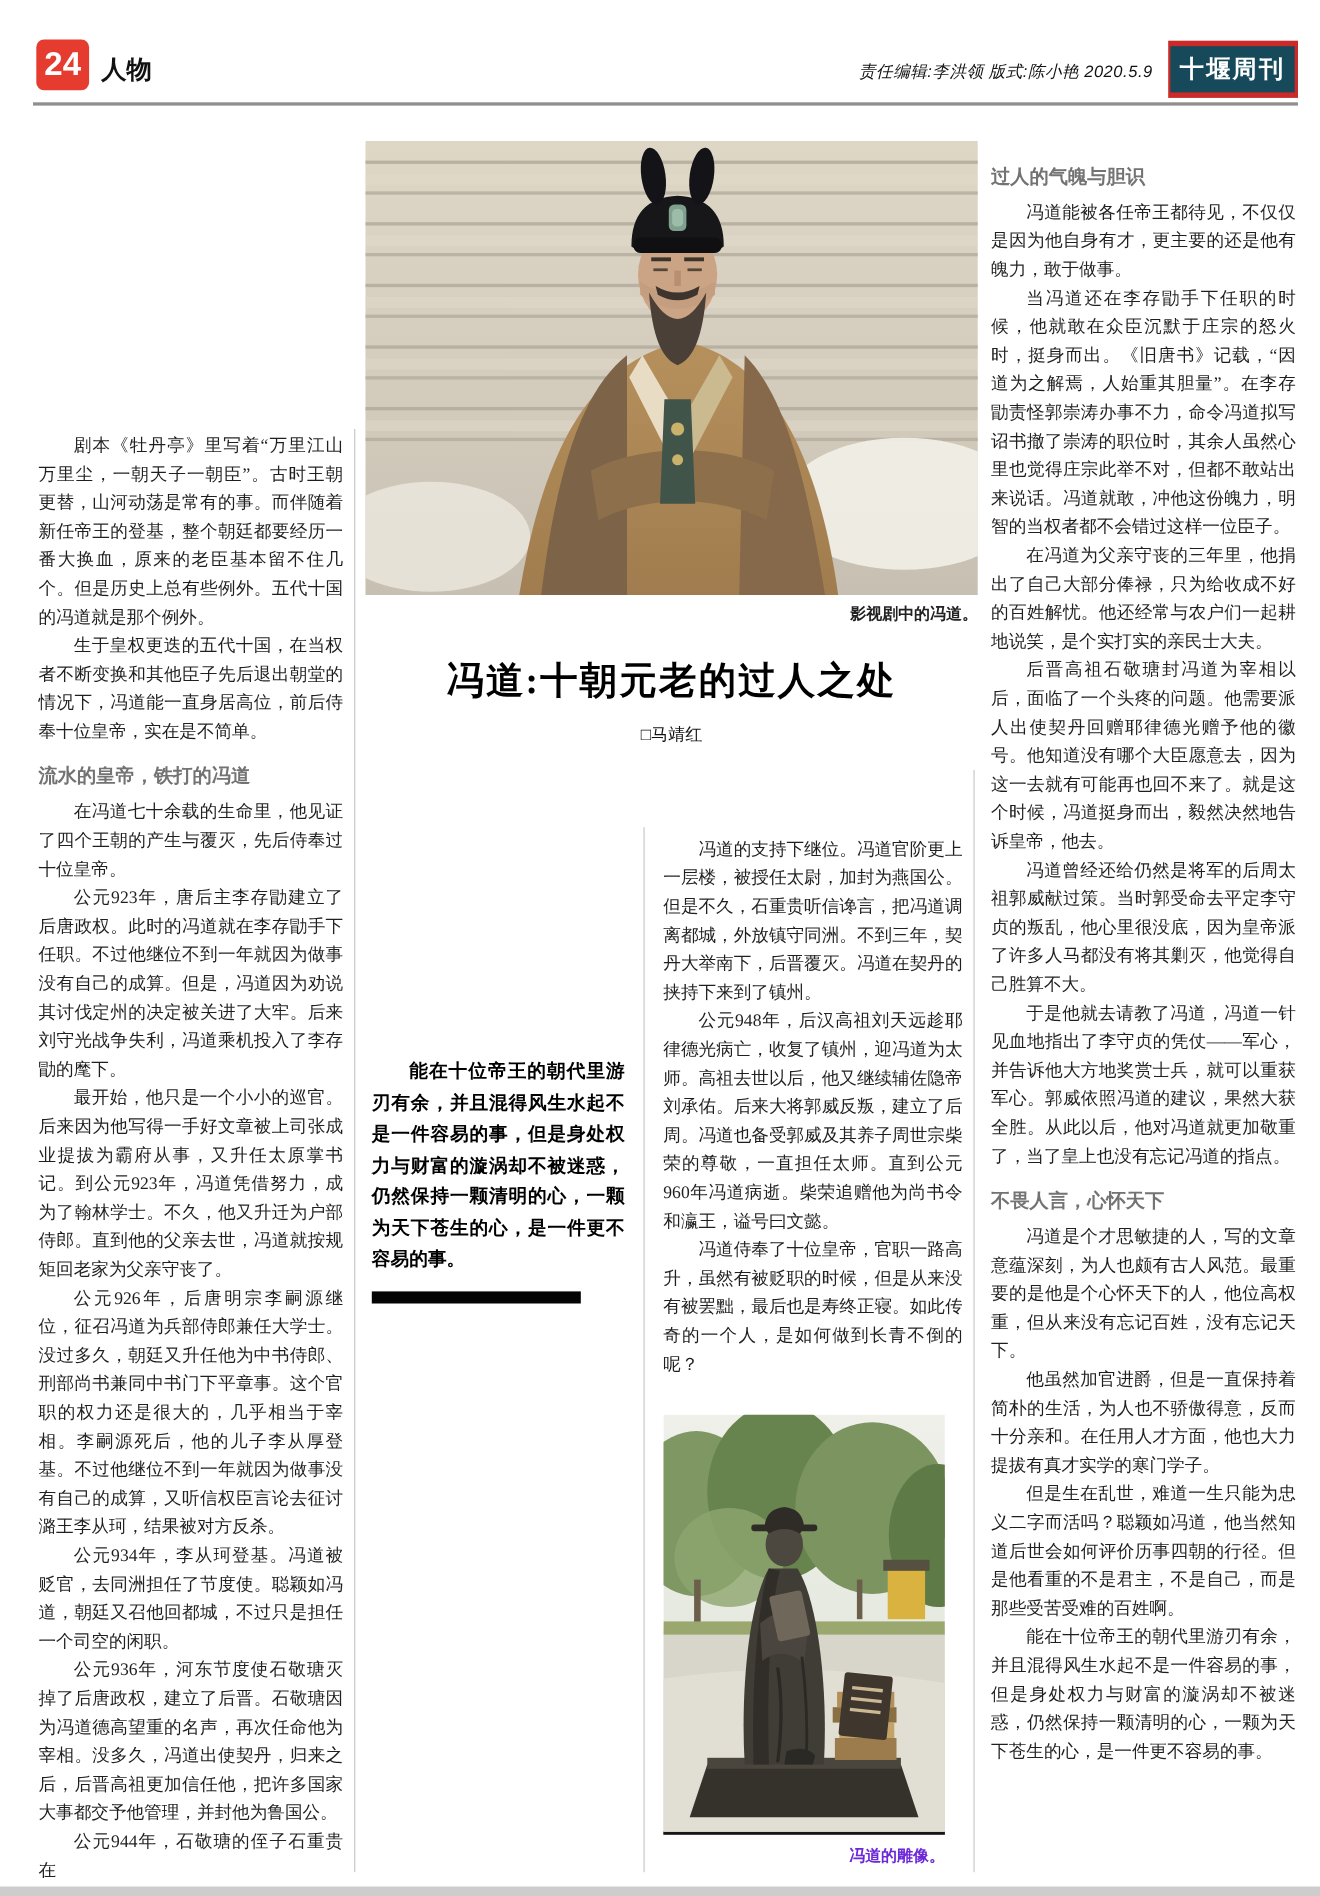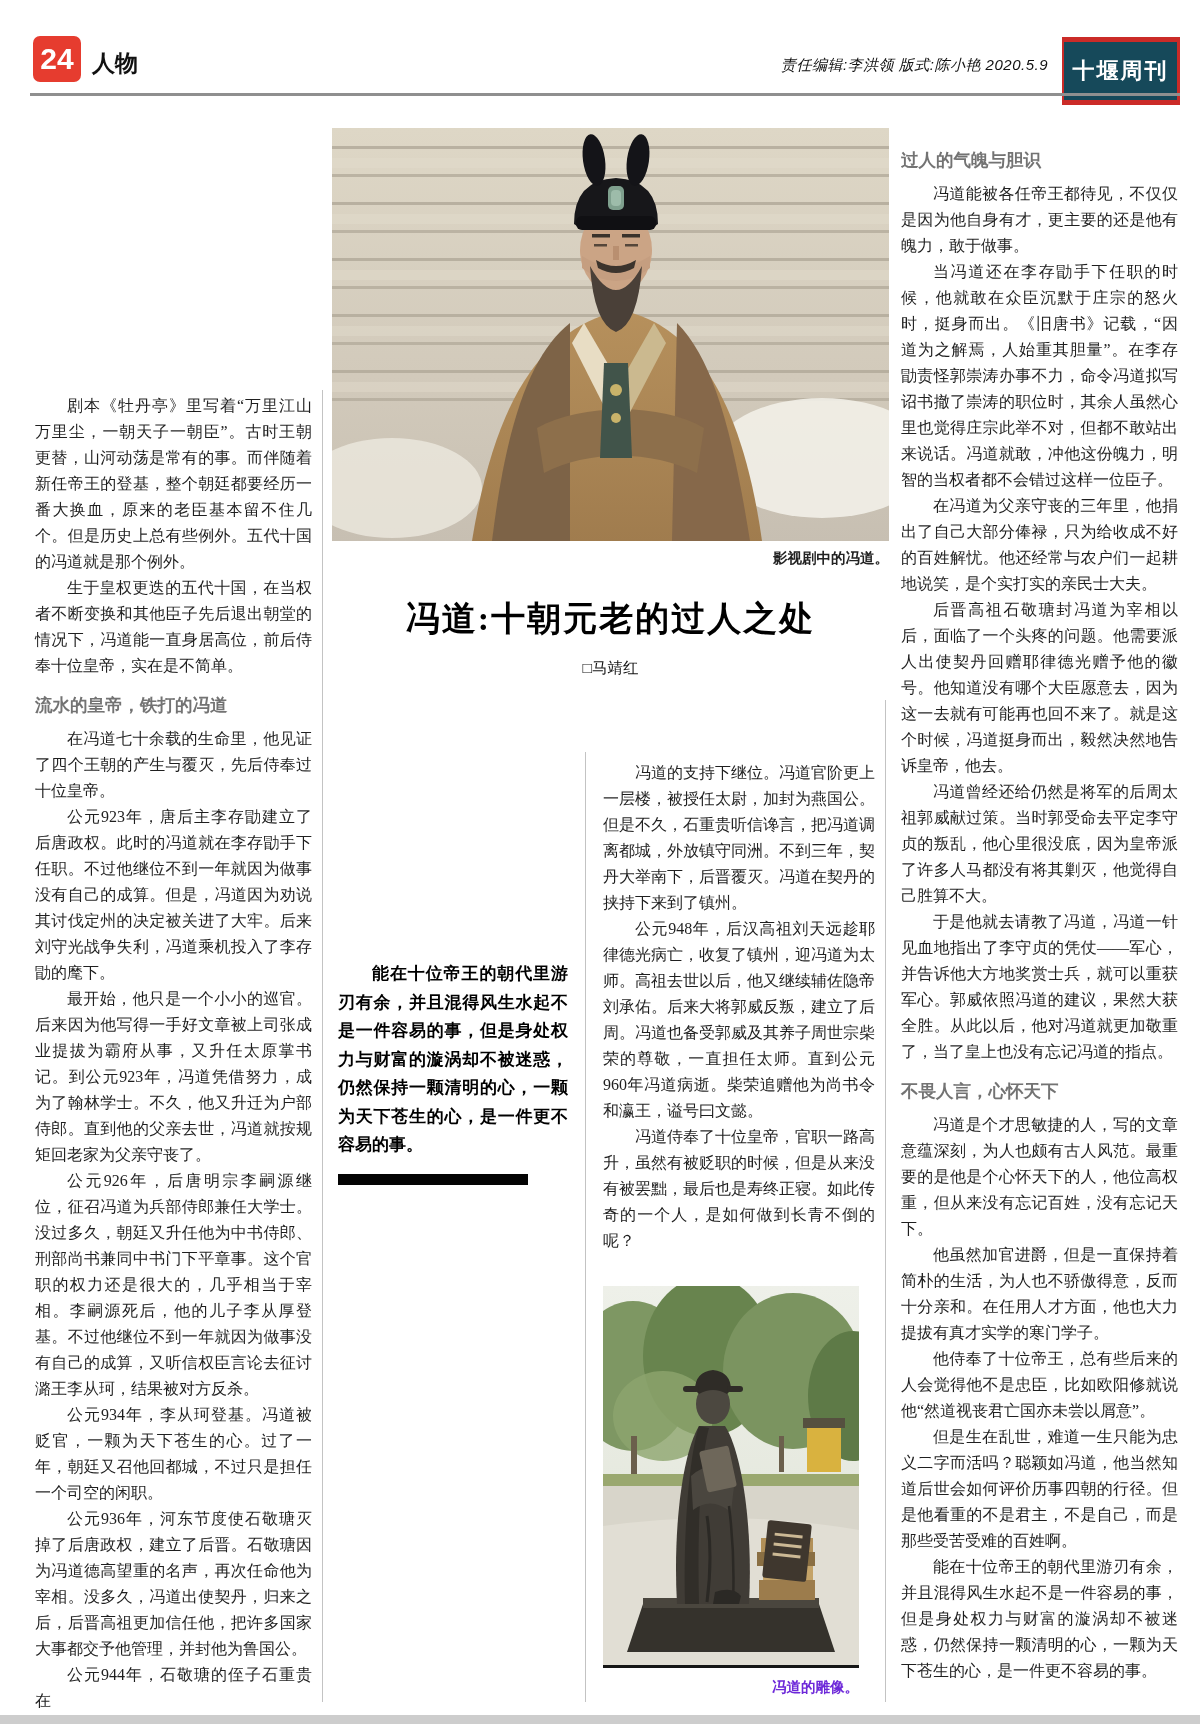--- a/index.html
+++ b/index.html
@@ -19,21 +19,21 @@
   .section-label {
     position:absolute; left:92px; top:48px;
     font-family:"Liberation Sans", sans-serif; font-weight:bold; font-size:23px; color:#111;
   }
   .editors {
     position:absolute; right:152px; top:56px;
     font-family:"Liberation Sans", sans-serif; font-weight:normal; font-style:italic;
     font-size:15px; color:#111; letter-spacing:.5px;
   }
   .masthead {
-    position:absolute; left:1062px; top:37px; width:118px; height:68px;
+    position:absolute; left:1062px; top:37px; width:118px; height:52px;
     background:#cb2b28; padding:5px 3px 5px 2px;
   }
   .masthead-inner {
     width:100%; height:100%; background:#16495a; color:#fff;
     display:flex; align-items:center; justify-content:center;
     font-weight:bold; font-size:22px; letter-spacing:2px;
     font-family:"Liberation Serif", serif;
   }
   .header-rule { position:absolute; left:30px; right:20px; top:93px; height:3px; background:#8f8f8f; }
   
@@ -188,21 +188,21 @@
     <div>
         <p class="para">剧本《牡丹亭》里写着“万里江山万里尘，一朝天子一朝臣”。古时王朝更替，山河动荡是常有的事。而伴随着新任帝王的登基，整个朝廷都要经历一番大换血，原来的老臣基本留不住几个。但是历史上总有些例外。五代十国的冯道就是那个例外。</p>
         <p class="para">生于皇权更迭的五代十国，在当权者不断变换和其他臣子先后退出朝堂的情况下，冯道能一直身居高位，前后侍奉十位皇帝，实在是不简单。</p>
       </div>
     <div class="subhead">流水的皇帝，铁打的冯道</div>
     <div>
         <p class="para">在冯道七十余载的生命里，他见证了四个王朝的产生与覆灭，先后侍奉过十位皇帝。</p>
         <p class="para">公元923年，唐后主李存勖建立了后唐政权。此时的冯道就在李存勖手下任职。不过他继位不到一年就因为做事没有自己的成算。但是，冯道因为劝说其讨伐定州的决定被关进了大牢。后来刘守光战争失利，冯道乘机投入了李存勖的麾下。</p>
         <p class="para">最开始，他只是一个小小的巡官。后来因为他写得一手好文章被上司张成业提拔为霸府从事，又升任太原掌书记。到公元923年，冯道凭借努力，成为了翰林学士。不久，他又升迁为户部侍郎。直到他的父亲去世，冯道就按规矩回老家为父亲守丧了。</p>
         <p class="para">公元926年，后唐明宗李嗣源继位，征召冯道为兵部侍郎兼任大学士。没过多久，朝廷又升任他为中书侍郎、刑部尚书兼同中书门下平章事。这个官职的权力还是很大的，几乎相当于宰相。李嗣源死后，他的儿子李从厚登基。不过他继位不到一年就因为做事没有自己的成算，又听信权臣言论去征讨潞王李从珂，结果被对方反杀。</p>
-        <p class="para">公元934年，李从珂登基。冯道被贬官，一颗为天下苍生的心。过了一年，朝廷又召他回都城，不过只是担任一个司空的闲职。</p>
+        <p class="para">公元934年，李从珂登基。冯道被贬官，去同洲担任了节度使。聪颖如冯道，朝廷又召他回都城，不过只是担任一个司空的闲职。</p>
         <p class="para">公元936年，河东节度使石敬瑭灭掉了后唐政权，建立了后晋。石敬瑭因为冯道德高望重的名声，再次任命他为宰相。没多久，冯道出使契丹，归来之后，后晋高祖更加信任他，把许多国家大事都交予他管理，并封他为鲁国公。</p>
         <p class="para">公元944年，石敬瑭的侄子石重贵在</p>
       </div>
   </div>
 
   <div class="pull-quote">
     <span class="pq-text">能在十位帝王的朝代里游刃有余，并且混得风生水起不是一件容易的事，但是身处权力与财富的漩涡却不被迷惑，仍然保持一颗清明的心，一颗为天下苍生的心，是一件更不容易的事。</span>
     <div class="pq-bar"></div>
   </div>
 
@@ -281,20 +281,19 @@
         <p class="para">当冯道还在李存勖手下任职的时候，他就敢在众臣沉默于庄宗的怒火时，挺身而出。《旧唐书》记载，“因道为之解焉，人始重其胆量”。在李存勖责怪郭崇涛办事不力，命令冯道拟写诏书撤了崇涛的职位时，其余人虽然心里也觉得庄宗此举不对，但都不敢站出来说话。冯道就敢，冲他这份魄力，明智的当权者都不会错过这样一位臣子。</p>
         <p class="para">在冯道为父亲守丧的三年里，他捐出了自己大部分俸禄，只为给收成不好的百姓解忧。他还经常与农户们一起耕地说笑，是个实打实的亲民士大夫。</p>
         <p class="para">后晋高祖石敬瑭封冯道为宰相以后，面临了一个头疼的问题。他需要派人出使契丹回赠耶律德光赠予他的徽号。他知道没有哪个大臣愿意去，因为这一去就有可能再也回不来了。就是这个时候，冯道挺身而出，毅然决然地告诉皇帝，他去。</p>
         <p class="para">冯道曾经还给仍然是将军的后周太祖郭威献过策。当时郭受命去平定李守贞的叛乱，他心里很没底，因为皇帝派了许多人马都没有将其剿灭，他觉得自己胜算不大。</p>
         <p class="para">于是他就去请教了冯道，冯道一针见血地指出了李守贞的凭仗——军心，并告诉他大方地奖赏士兵，就可以重获军心。郭威依照冯道的建议，果然大获全胜。从此以后，他对冯道就更加敬重了，当了皇上也没有忘记冯道的指点。</p>
       </div>
     <div class="subhead">不畏人言，心怀天下</div>
     <div>
         <p class="para">冯道是个才思敏捷的人，写的文章意蕴深刻，为人也颇有古人风范。最重要的是他是个心怀天下的人，他位高权重，但从来没有忘记百姓，没有忘记天下。</p>
         <p class="para">他虽然加官进爵，但是一直保持着简朴的生活，为人也不骄傲得意，反而十分亲和。在任用人才方面，他也大力提拔有真才实学的寒门学子。</p>
-        <p class="para">他侍奉了十位帝王，总有些后来的人会觉得他不是忠臣，比如欧阳修就说他“然道视丧君亡国亦未尝以屑意”。</p>
         <p class="para">但是生在乱世，难道一生只能为忠义二字而活吗？聪颖如冯道，他当然知道后世会如何评价历事四朝的行径。但是他看重的不是君主，不是自己，而是那些受苦受难的百姓啊。</p>
         <p class="para">能在十位帝王的朝代里游刃有余，并且混得风生水起不是一件容易的事，但是身处权力与财富的漩涡却不被迷惑，仍然保持一颗清明的心，一颗为天下苍生的心，是一件更不容易的事。</p>
       </div>
   </div>
 
   <div class="bottom-edge"></div>
 </div>
 
 </body></html>

